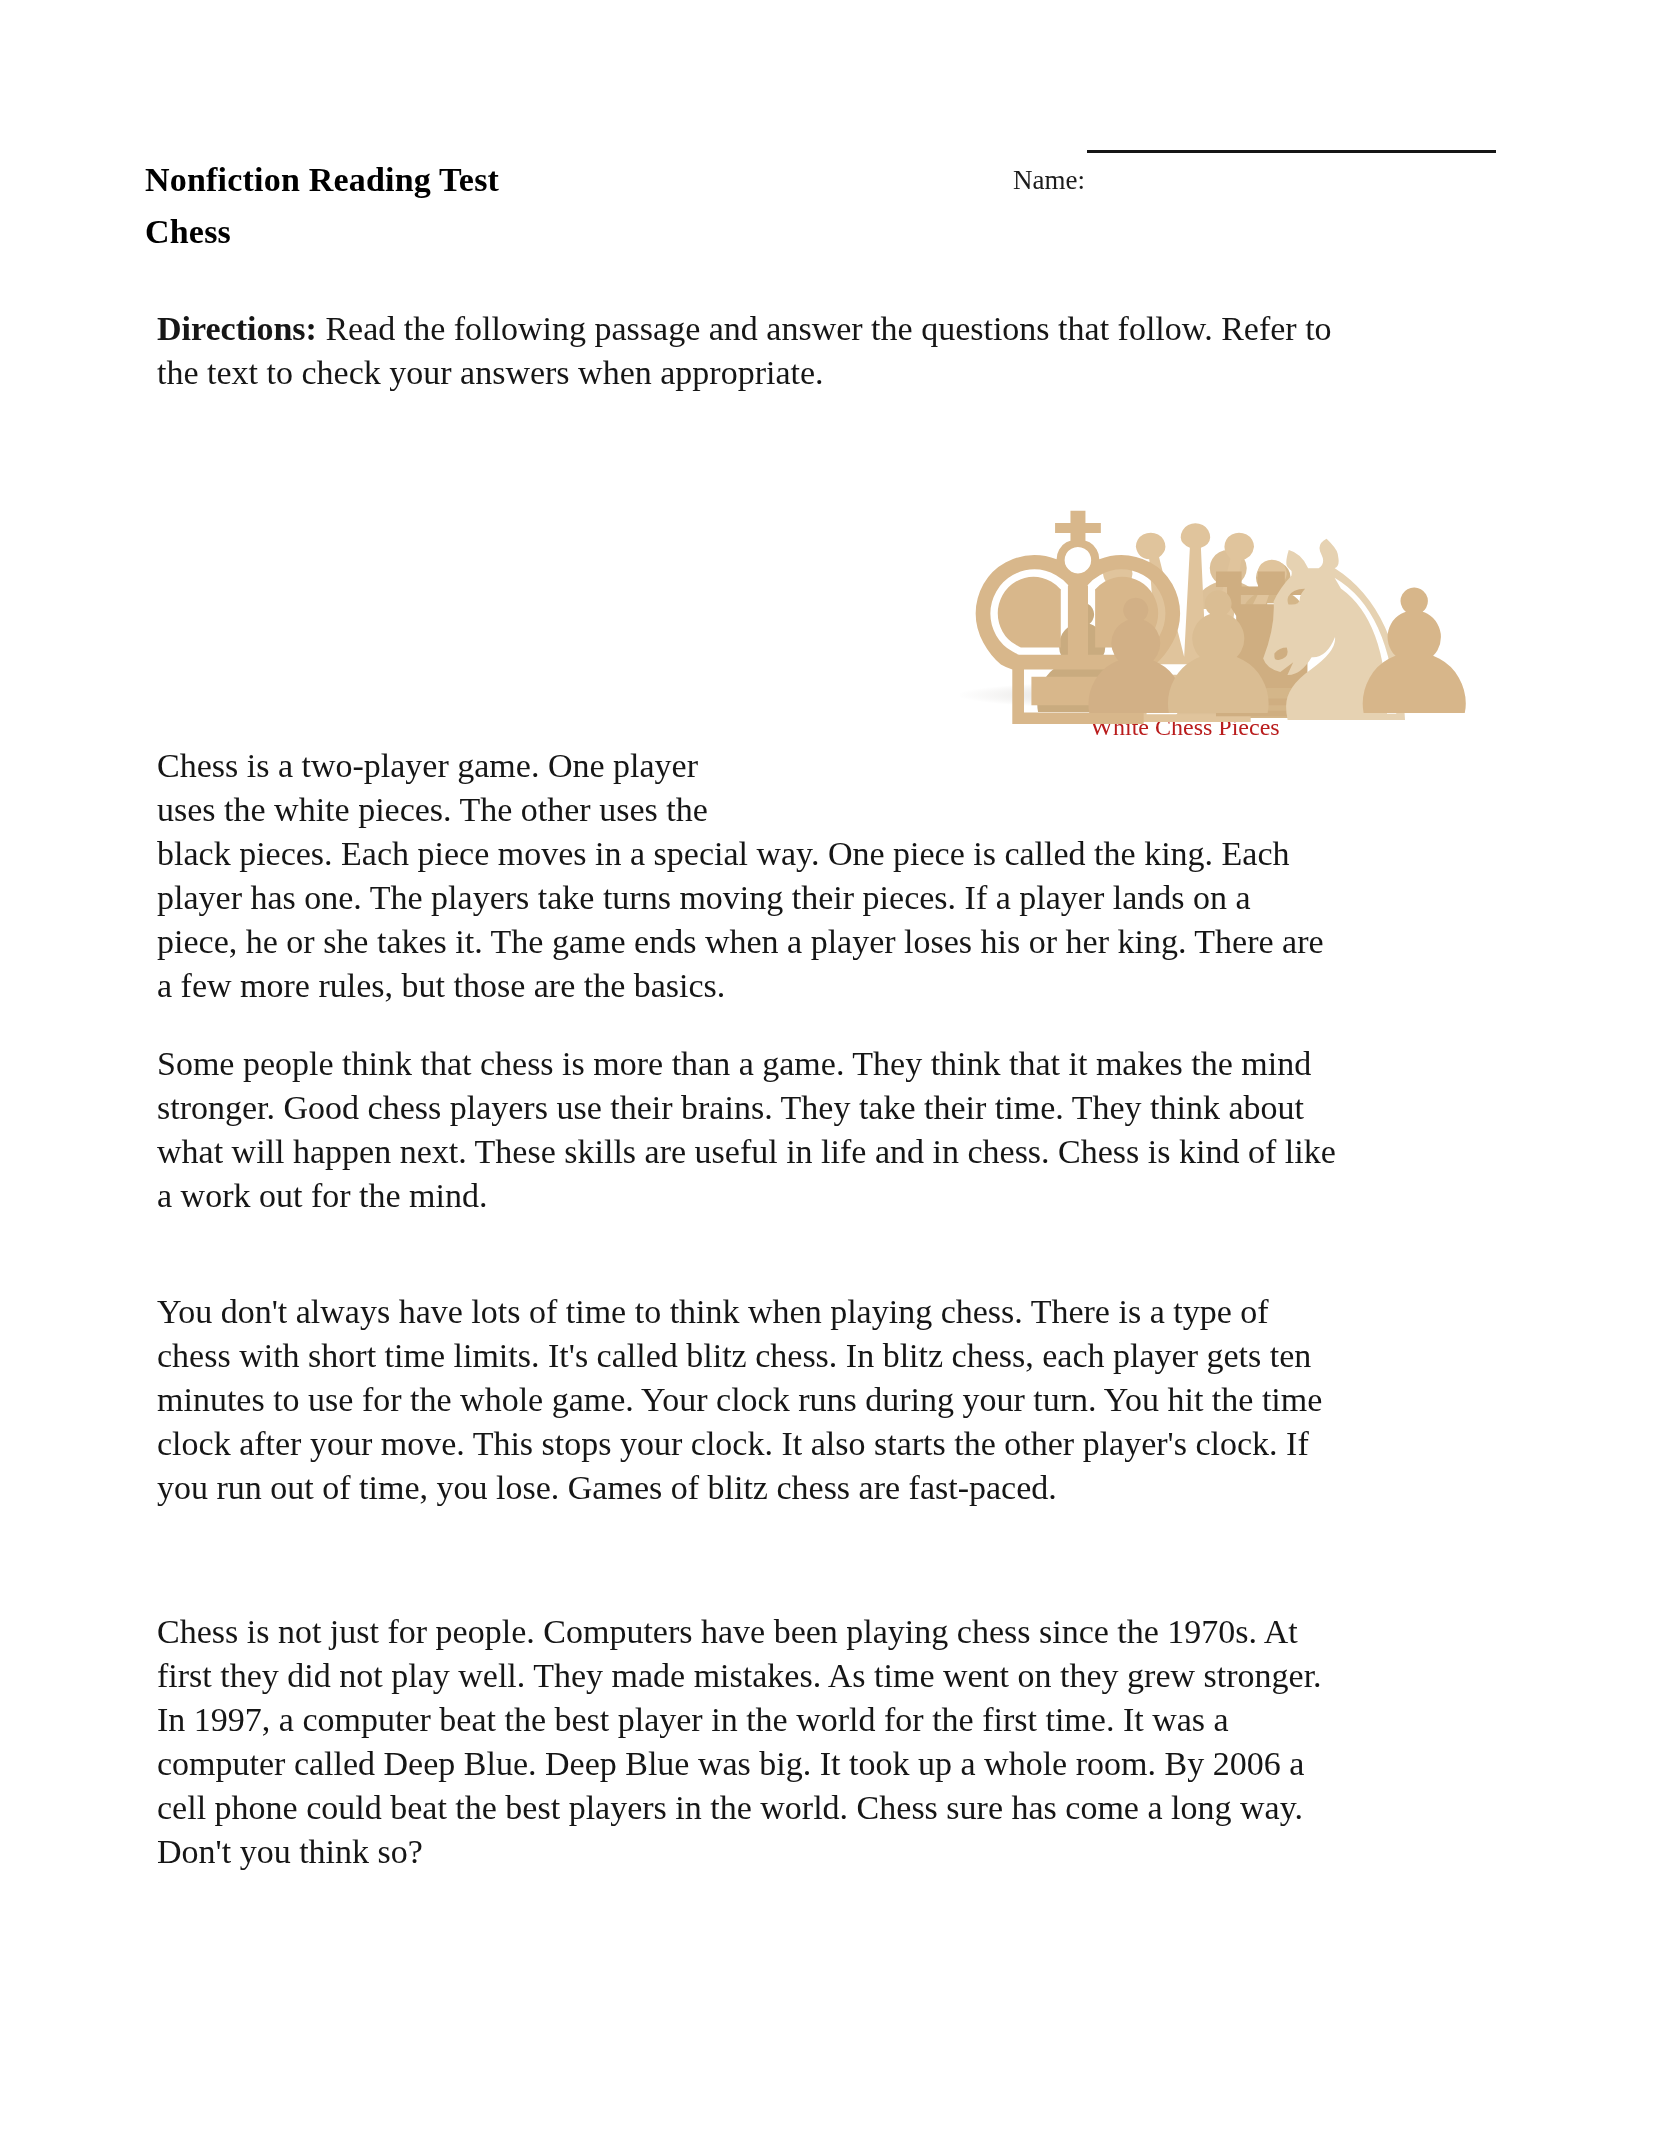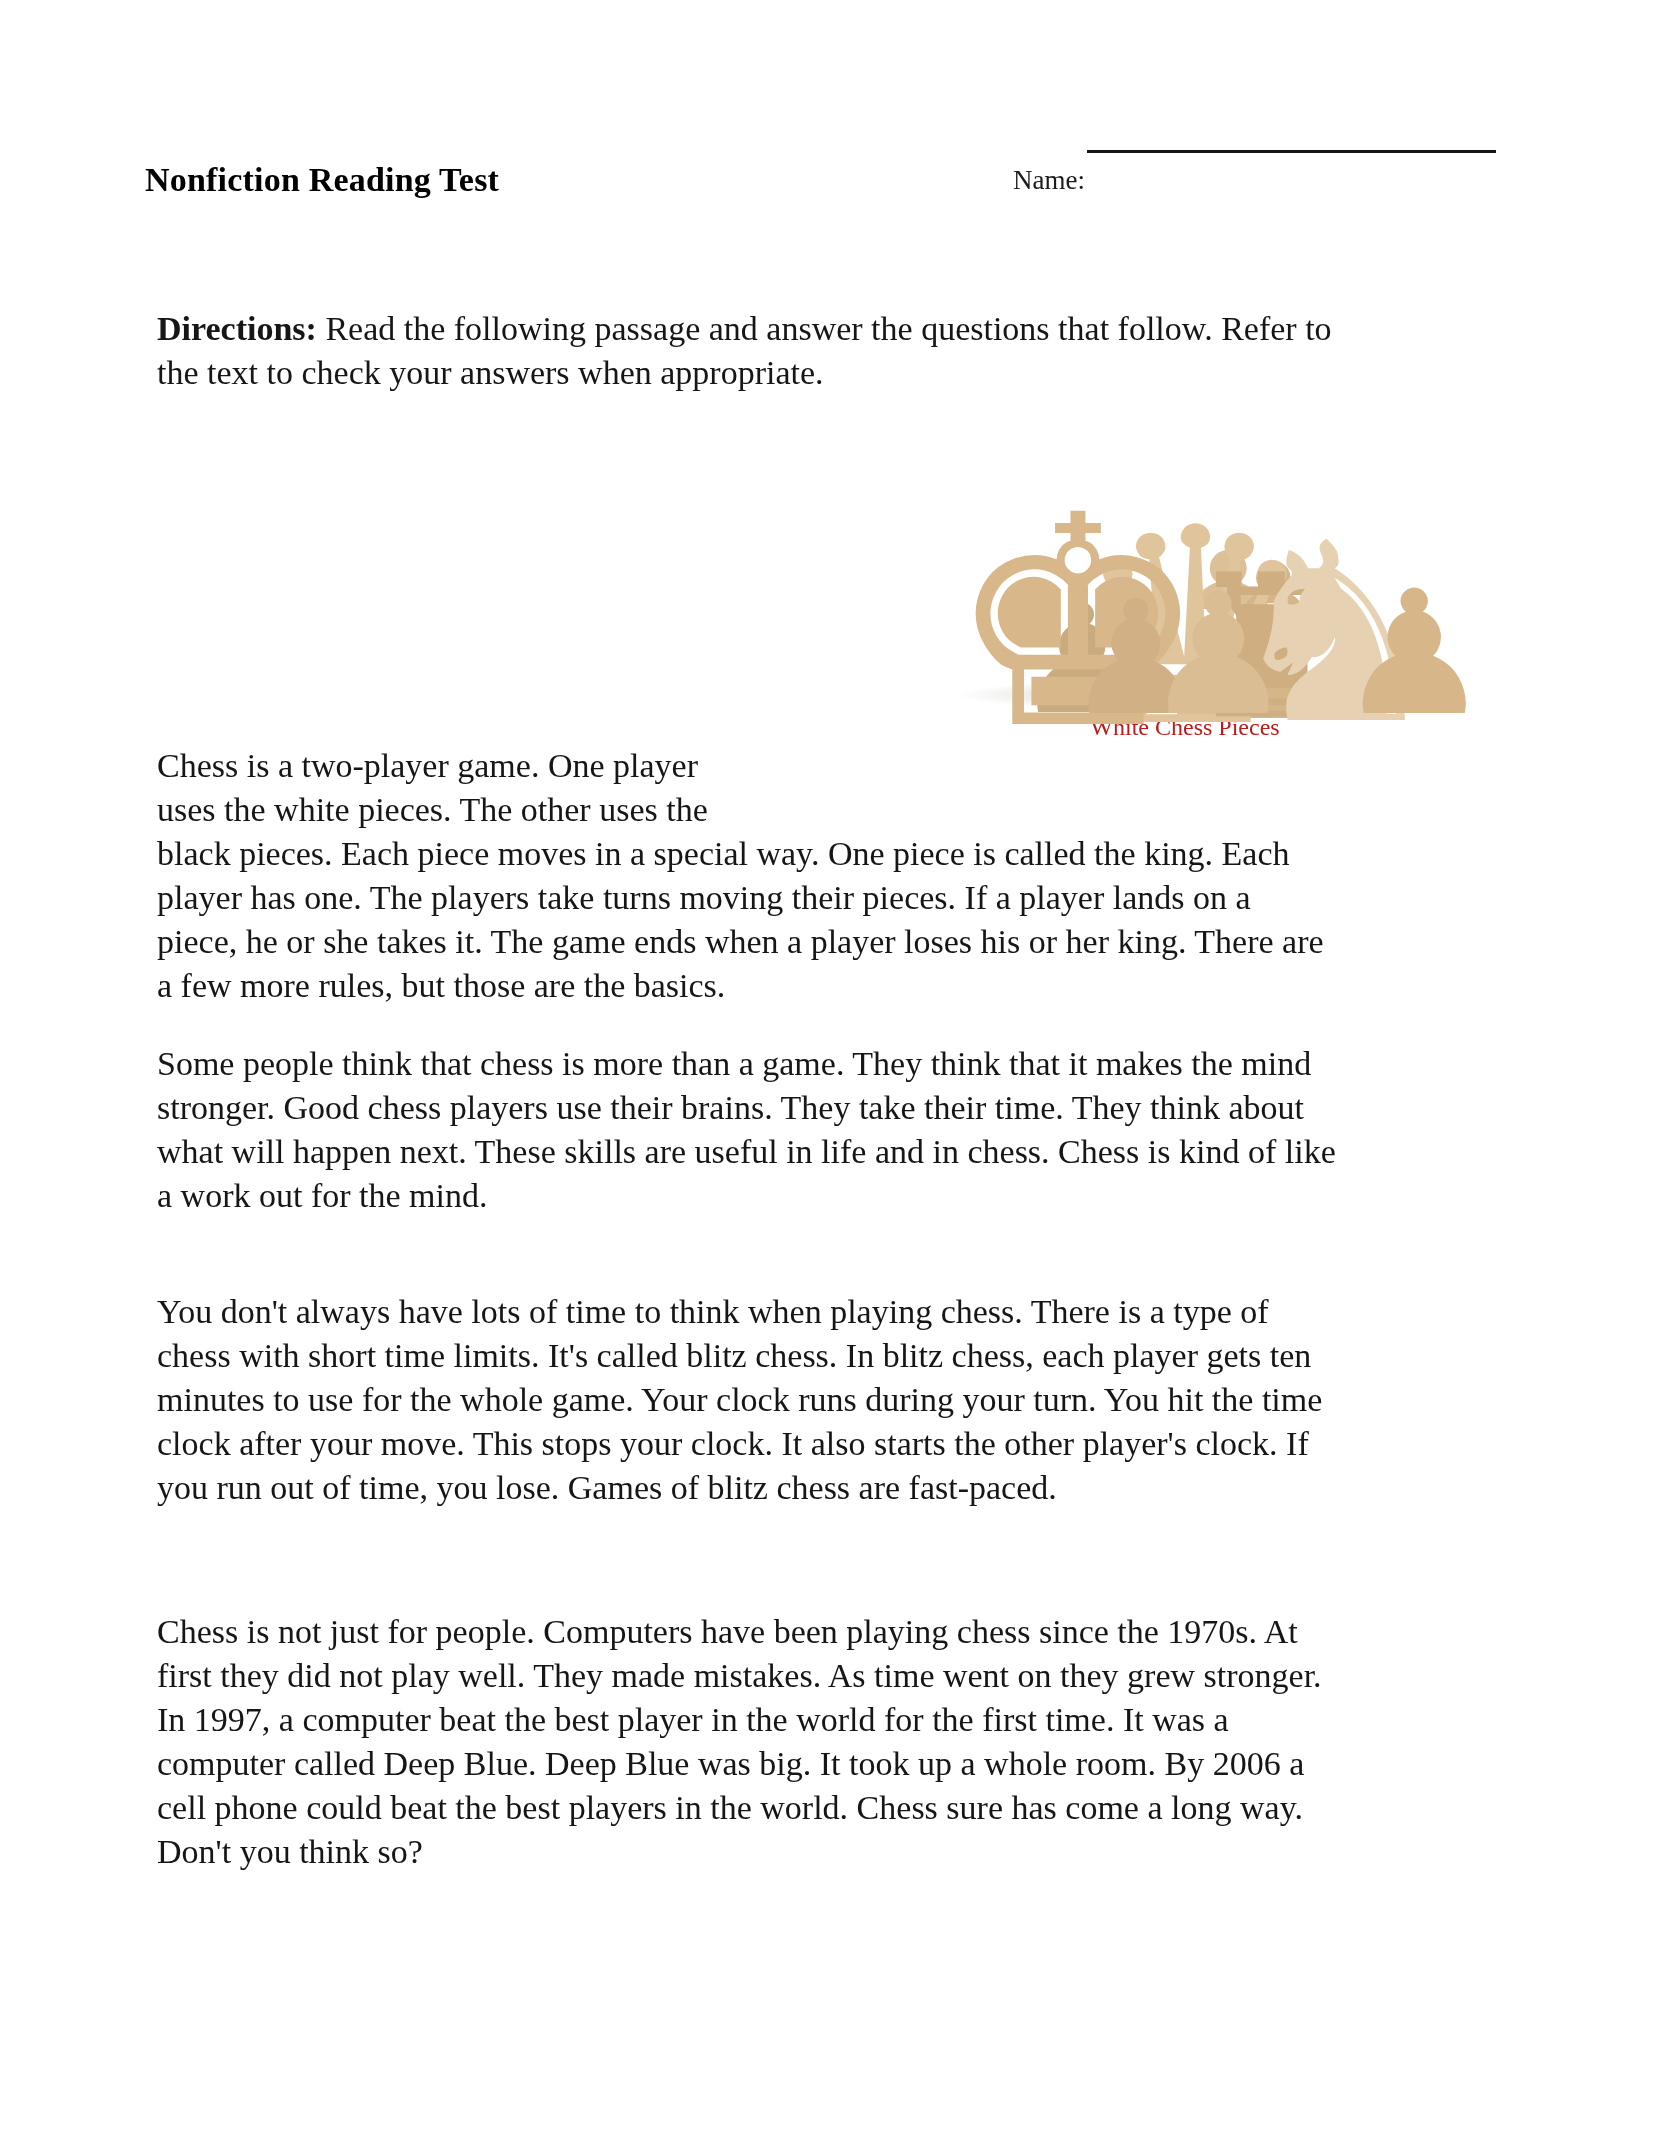--- a/index.html
+++ b/index.html
@@ -62,20 +62,21 @@
 
 <div class="page">
 
   <div class="name-block">
     <span class="name-label">Name:</span>
   </div>
   <div class="name-line"></div>
 
   <div class="title-block">
     <div>Nonfiction Reading Test</div>
+    <div>Chess</div>
   </div>
 
   <p class="para directions"><b>Directions:</b><span> Read the following passage and answer the questions that follow. Refer to
 the text to check your answers when appropriate.</span></p>
 
   <p class="para p2">Chess is a two-player game. One player
 uses the white pieces. The other uses the
 black pieces. Each piece moves in a special way. One piece is called the king. Each
 player has one. The players take turns moving their pieces. If a player lands on a
 piece, he or she takes it. The game ends when a player loses his or her king. There are

